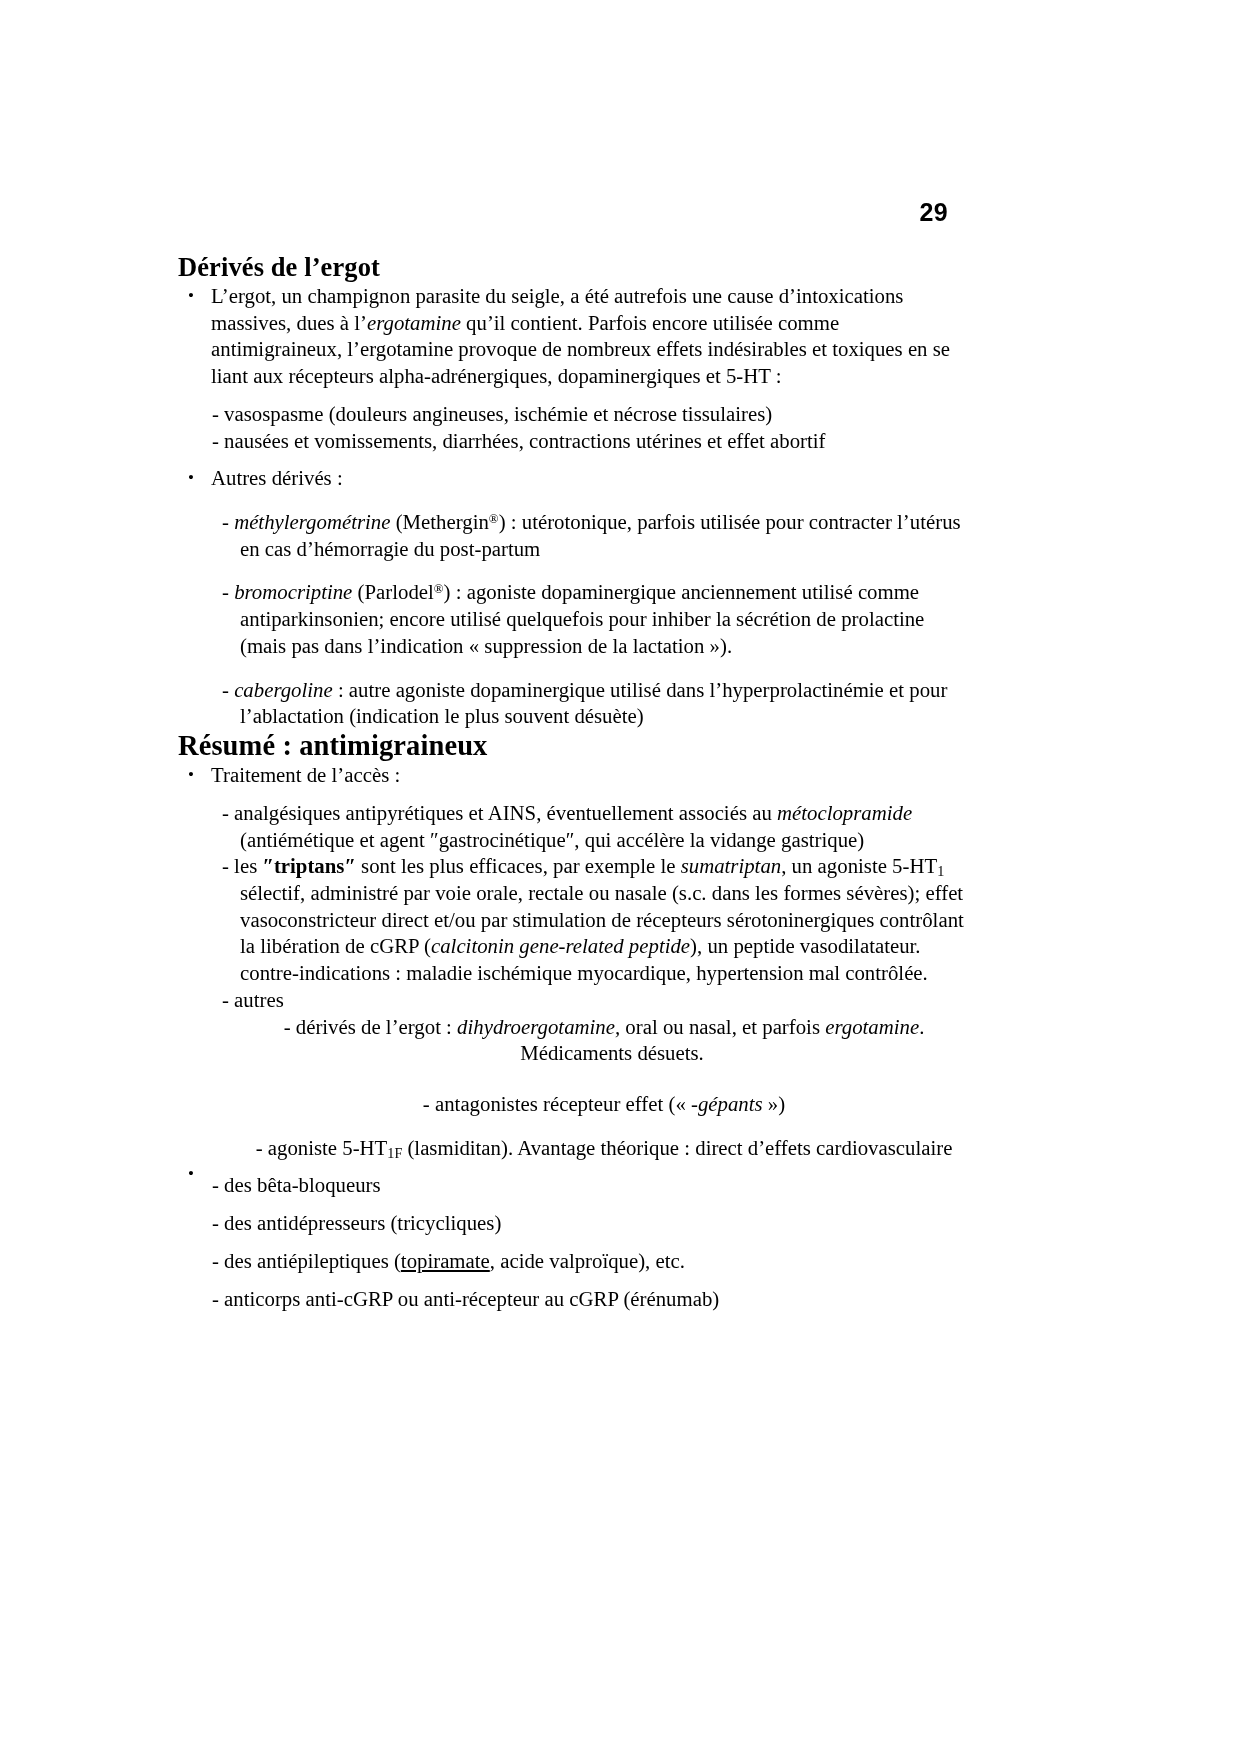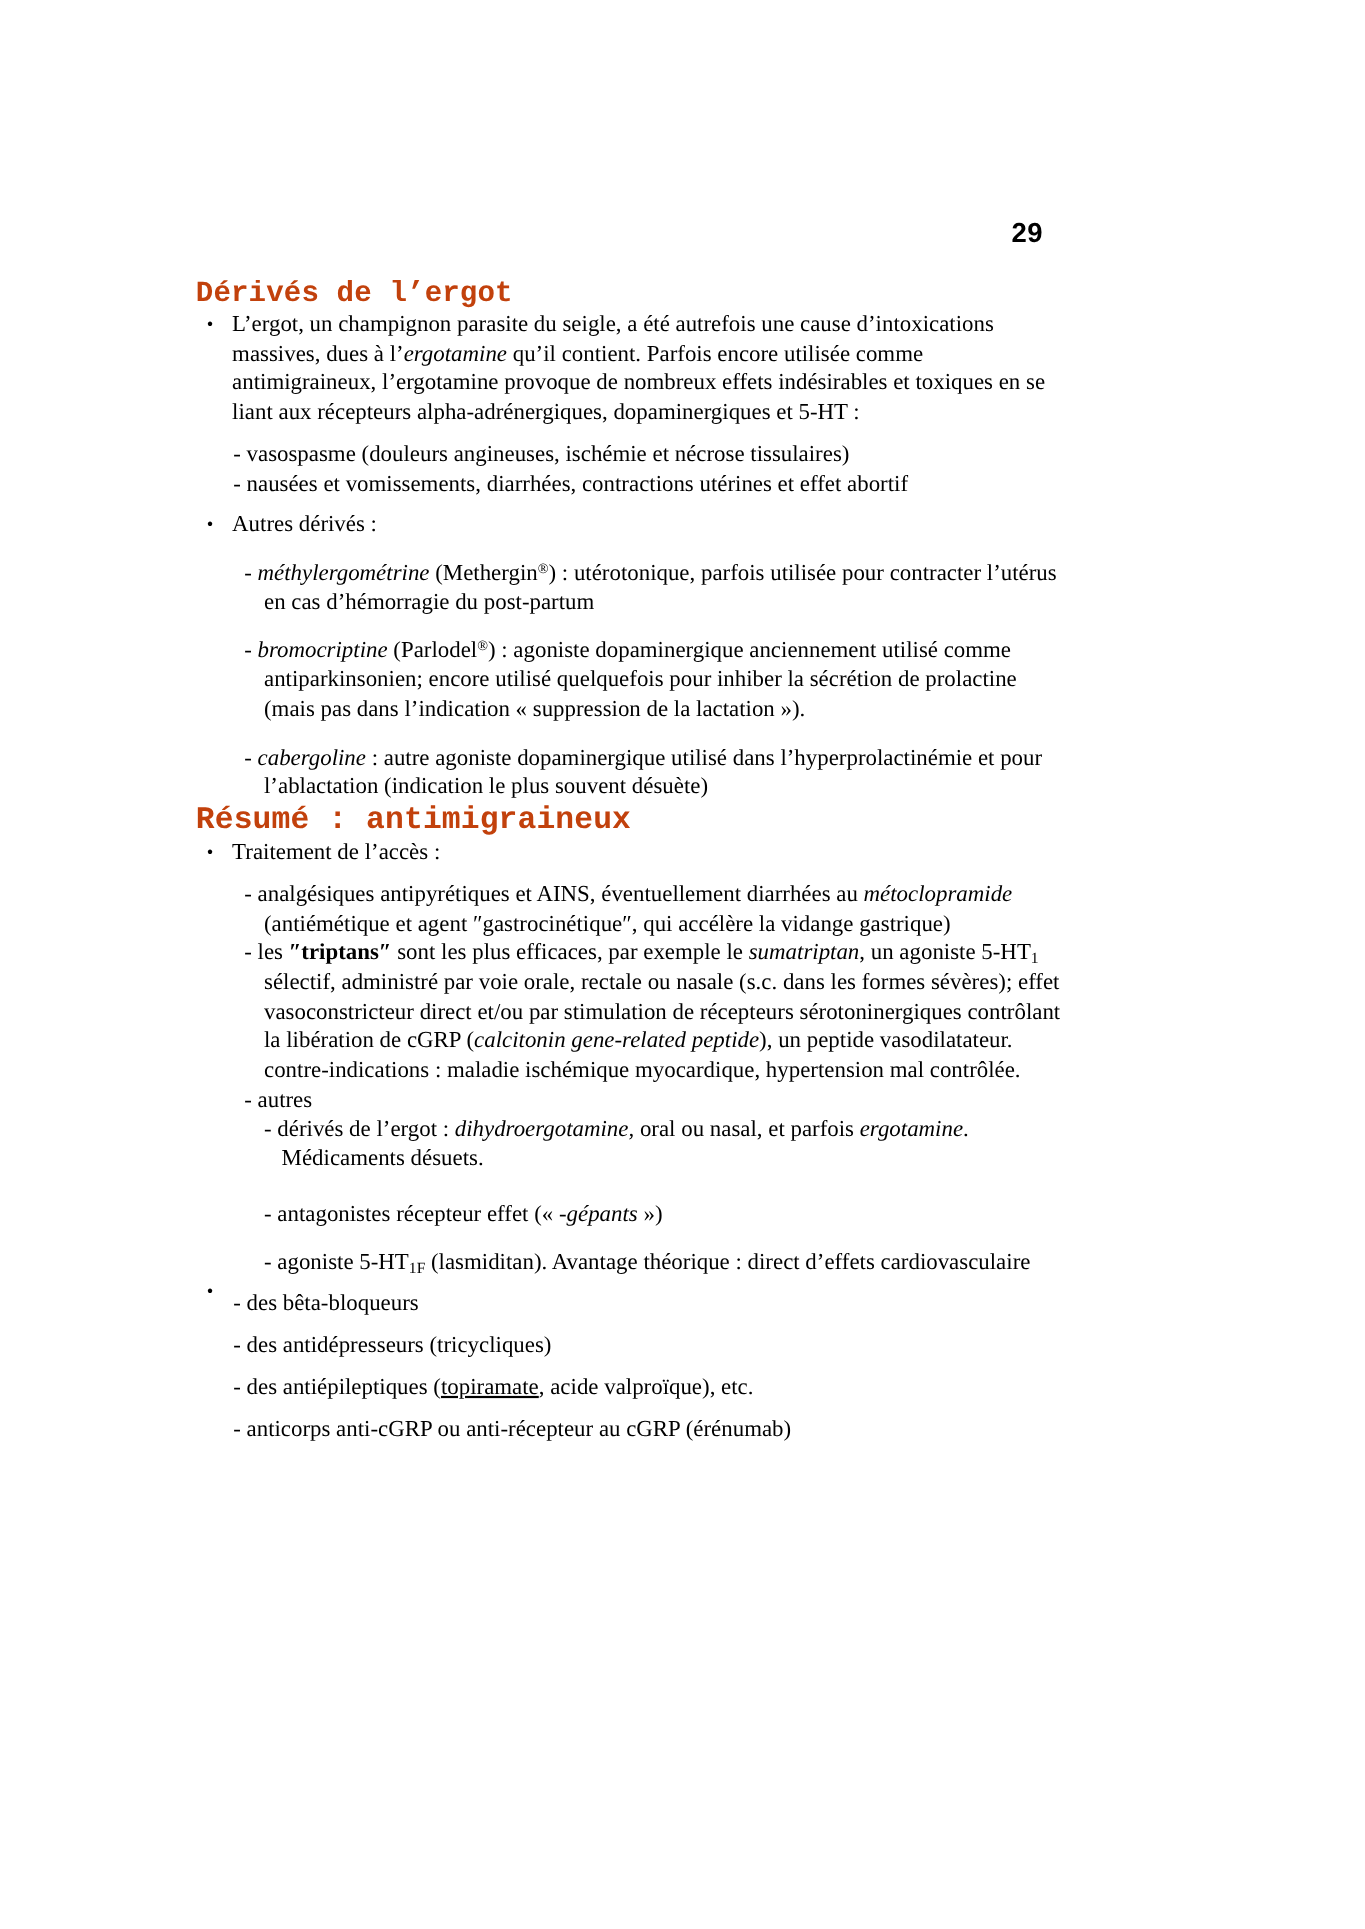--- a/index.html
+++ b/index.html
@@ -35,23 +35,23 @@
   
   .content {
     position: absolute;
     top: 252px;
     left: 178px;
     width: 790px;
   }
 
   
   h1.sec-head {
-    font-family: Liberation Mono, monospace;
+    font-family: Liberation Serif, serif;
     font-weight: bold;
-    color: #c2410c;
+    color: #000000;
     margin: 0;
     padding: 0;
   }
   .head-ergot {
     font-size: 26.5px;
     margin-left: 29px;
     margin-bottom: 24px;
     letter-spacing: 0.1px;
   }
   .head-resume {
@@ -90,20 +90,21 @@
   .sub-a {            
     padding-left: 47px;
   }
   .sub-b {            
     padding-left: 62px;
     text-indent: -18px;
   }
   .sub-c {            
     padding-left: 78px;
     text-indent: -16px;
+    text-align: center;
   }
 
   .gap-sm { height: 11px; }
   .gap-md { height: 17px; }
   .gap-lg { height: 24px; }
 
   i, .it { font-style: italic; }
   b, .bd { font-weight: bold; }
   .u { text-decoration: underline; }
 
@@ -157,21 +158,21 @@
     <p class="sub sub-b"><span>- </span><i>cabergoline</i><span> : autre agoniste dopaminergique utilisé dans l’hyperprolactinémie et pour l’ablactation (indication le plus souvent désuète)</span></p>
 
     <h1 class="sec-head head-resume">Résumé : antimigraineux</h1>
 
     <p class="bullet">
       <span class="dot">•</span><span>Traitement de l’accès :</span>
     </p>
 
     <div class="gap-sm"></div>
 
-    <p class="sub sub-b"><span>- analgésiques antipyrétiques et AINS, éventuellement diarrhées au </span><i>métoclopramide</i><span> (antiémétique et agent ″gastrocinétique″, qui accélère la vidange gastrique)</span></p>
+    <p class="sub sub-b"><span>- analgésiques antipyrétiques et AINS, éventuellement associés au </span><i>métoclopramide</i><span> (antiémétique et agent ″gastrocinétique″, qui accélère la vidange gastrique)</span></p>
 
     <p class="sub sub-b"><span>- les </span><b>″triptans″</b><span> sont les plus efficaces, par exemple le </span><i>sumatriptan</i><span>, un agoniste 5-HT</span><sub class="sb">1</sub><span> sélectif, administré par voie orale, rectale ou nasale (s.c. dans les formes sévères); effet vasoconstricteur direct et/ou par stimulation de récepteurs sérotoninergiques contrôlant la libération de cGRP (</span><i>calcitonin gene-related peptide</i><span>), un peptide vasodilatateur.</span><br><span>contre-indications : maladie ischémique myocardique, hypertension mal contrôlée.</span></p>
 
     <p class="sub sub-b">- autres</p>
 
     <p class="sub sub-c"><span>- dérivés de l’ergot : </span><i>dihydroergotamine,</i><span> oral ou nasal, et parfois </span><i>ergotamine</i><span>.</span><br><span>Médicaments désuets.</span></p>
 
     <div class="gap-lg"></div>
 
     <p class="sub sub-c"><span>- antagonistes récepteur effet (« -</span><i>gépants</i><span> »)</span></p>

